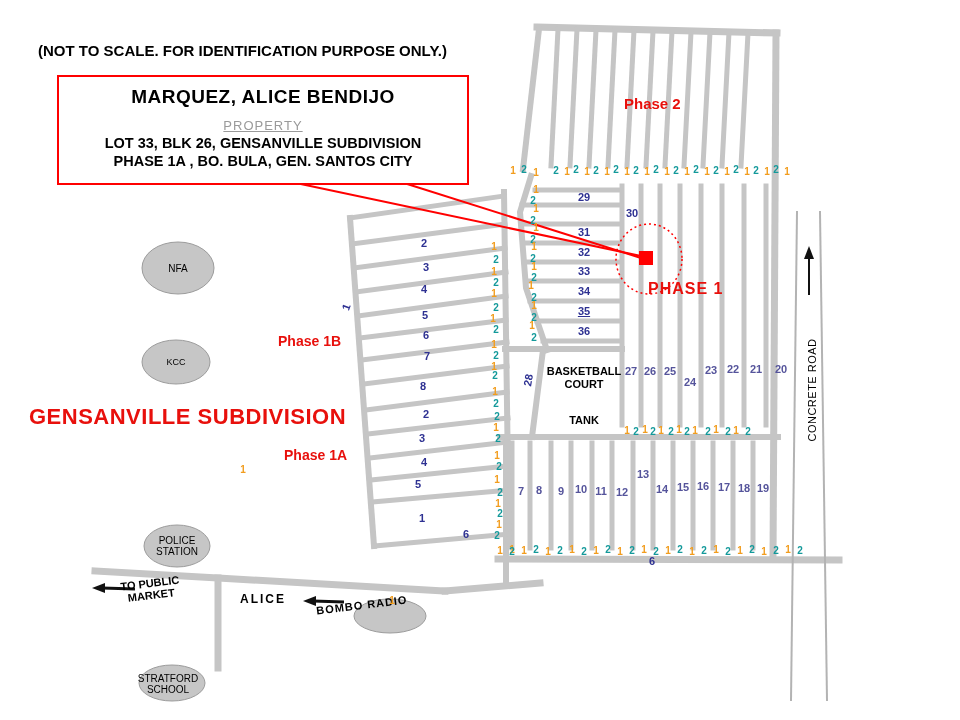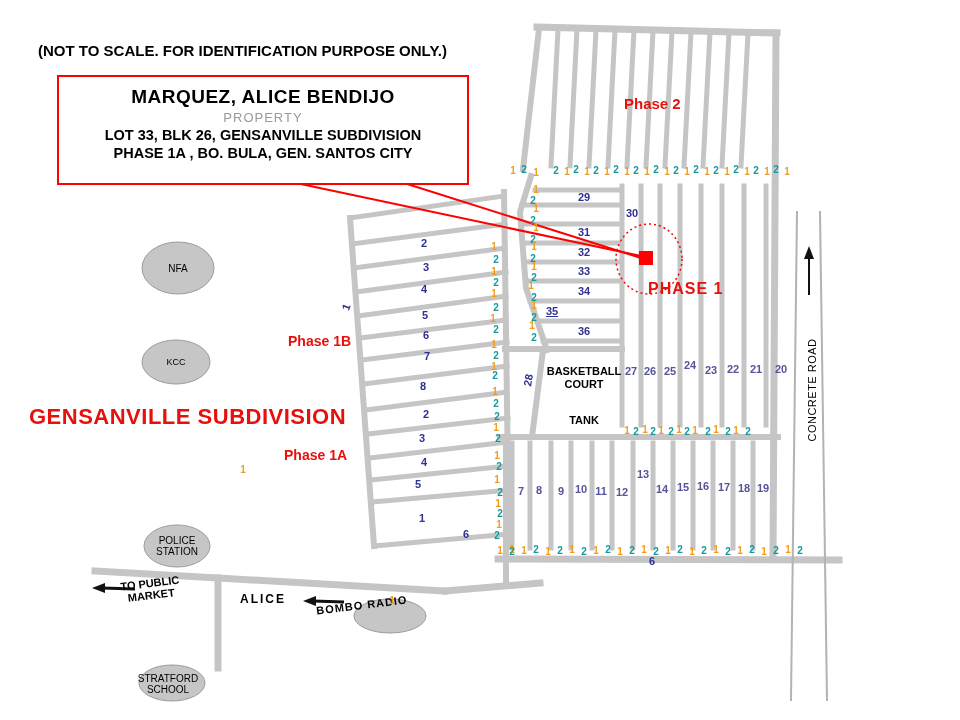--- a/index.html
+++ b/index.html
@@ -8,25 +8,25 @@
   #stage svg{position:absolute;left:0;top:0;}
   .lbl{position:absolute;white-space:nowrap;}
   .red{color:#e8100c;font-weight:bold;}
   .blk{color:#000;}
   #title{left:168px;top:8px;font-size:27px;font-weight:900;letter-spacing:2px;
          border-bottom:3px solid #000;padding-bottom:0px;}
   #subtitle{left:38px;top:42px;font-size:15px;font-weight:bold;}
   #info-box{position:absolute;left:57px;top:75px;width:408px;height:106px;
             border:2px solid #ff0000;background:#fff;text-align:center;}
   #info-name{margin-top:9px;font-size:19px;font-weight:bold;letter-spacing:.5px;}
-  #info-prop{font-size:13px;color:#9a9a9a;letter-spacing:1px;margin-top:2px;}
+  #info-prop{font-size:13px;color:#9a9a9a;letter-spacing:1px;margin-top:10px;text-decoration:underline;}
   #info-l3,#info-l4{font-size:14.5px;font-weight:bold;margin-top:2px;}
   #phase2{left:624px;top:95px;font-size:15px;}
   #phase1{left:648px;top:280px;font-size:16px;letter-spacing:1px;}
-  #phase1b{left:278px;top:333px;font-size:14px;margin-left:10px;}
+  #phase1b{left:278px;top:333px;font-size:14px;}
   #phase1a{left:284px;top:447px;font-size:14px;}
   #gensanville{left:29px;top:404px;font-size:22px;letter-spacing:.5px;}
   #basketball{left:584px;top:365px;transform:translateX(-50%);font-size:11px;font-weight:bold;
               text-align:center;line-height:13px;}
   #tank{left:584px;top:414px;transform:translateX(-50%);font-size:11px;font-weight:bold;}
   #concrete-road{left:747px;top:384px;width:130px;text-align:center;font-size:11px;
                  transform:rotate(-90deg);letter-spacing:.5px;}
   #to-public-market{left:103px;top:577px;width:95px;text-align:center;font-size:11px;
                     font-weight:bold;line-height:12px;transform:rotate(-7deg);white-space:normal;}
   #bula{left:240px;top:592px;font-size:12px;font-weight:bold;letter-spacing:2px;}
@@ -195,26 +195,26 @@
     <div>SCHOOL</div>
   </div>
 
   <div id="street-numbers">
       <span class="sn" style="left: 584px; top: 197px;">29</span>
       <span class="sn" style="left: 608px; top: 213px; margin-left: 24px;">30</span>
       <span class="sn" style="left: 584px; top: 232px;">31</span>
       <span class="sn" style="left: 584px; top: 252px;">32</span>
       <span class="sn" style="left: 584px; top: 271px;">33</span>
       <span class="sn" style="left: 584px; top: 291px;">34</span>
-      <span class="sn" style="left: 552px; top: 311px; text-decoration: underline;">35</span>
+      <span class="sn" style="left: 584px; top: 311px; text-decoration: underline;">35</span>
       <span class="sn" style="left: 584px; top: 331px;">36</span>
       <span class="sn s" style="left: 631px; top: 371px;">27</span>
       <span class="sn s" style="left: 650px; top: 371px;">26</span>
       <span class="sn s" style="left: 670px; top: 371px;">25</span>
-      <span class="sn s" style="left: 690px; top: 365px;">24</span>
+      <span class="sn s" style="left: 690px; top: 382px;">24</span>
       <span class="sn s" style="left: 711px; top: 370px;">23</span>
       <span class="sn s" style="left: 733px; top: 369px;">22</span>
       <span class="sn s" style="left: 756px; top: 369px;">21</span>
       <span class="sn s" style="left: 781px; top: 369px;">20</span>
       <span class="sn s" style="left: 521px; top: 491px;">7</span>
       <span class="sn s" style="left: 539px; top: 490px;">8</span>
       <span class="sn s" style="left: 561px; top: 491px;">9</span>
       <span class="sn s" style="left: 581px; top: 489px;">10</span>
       <span class="sn s" style="left: 601px; top: 491px;">11</span>
       <span class="sn s" style="left: 622px; top: 492px;">12</span>

